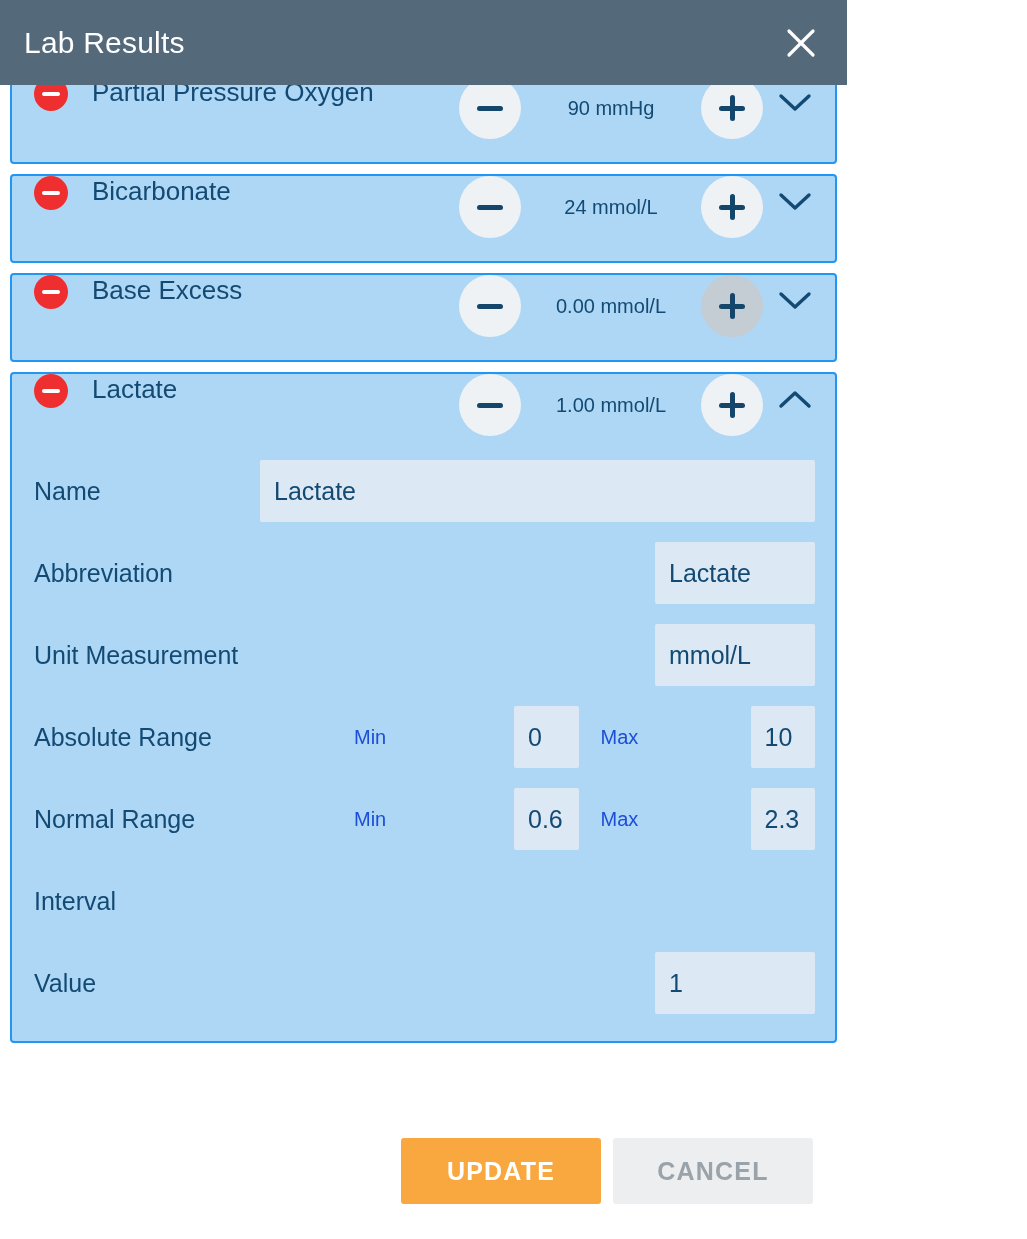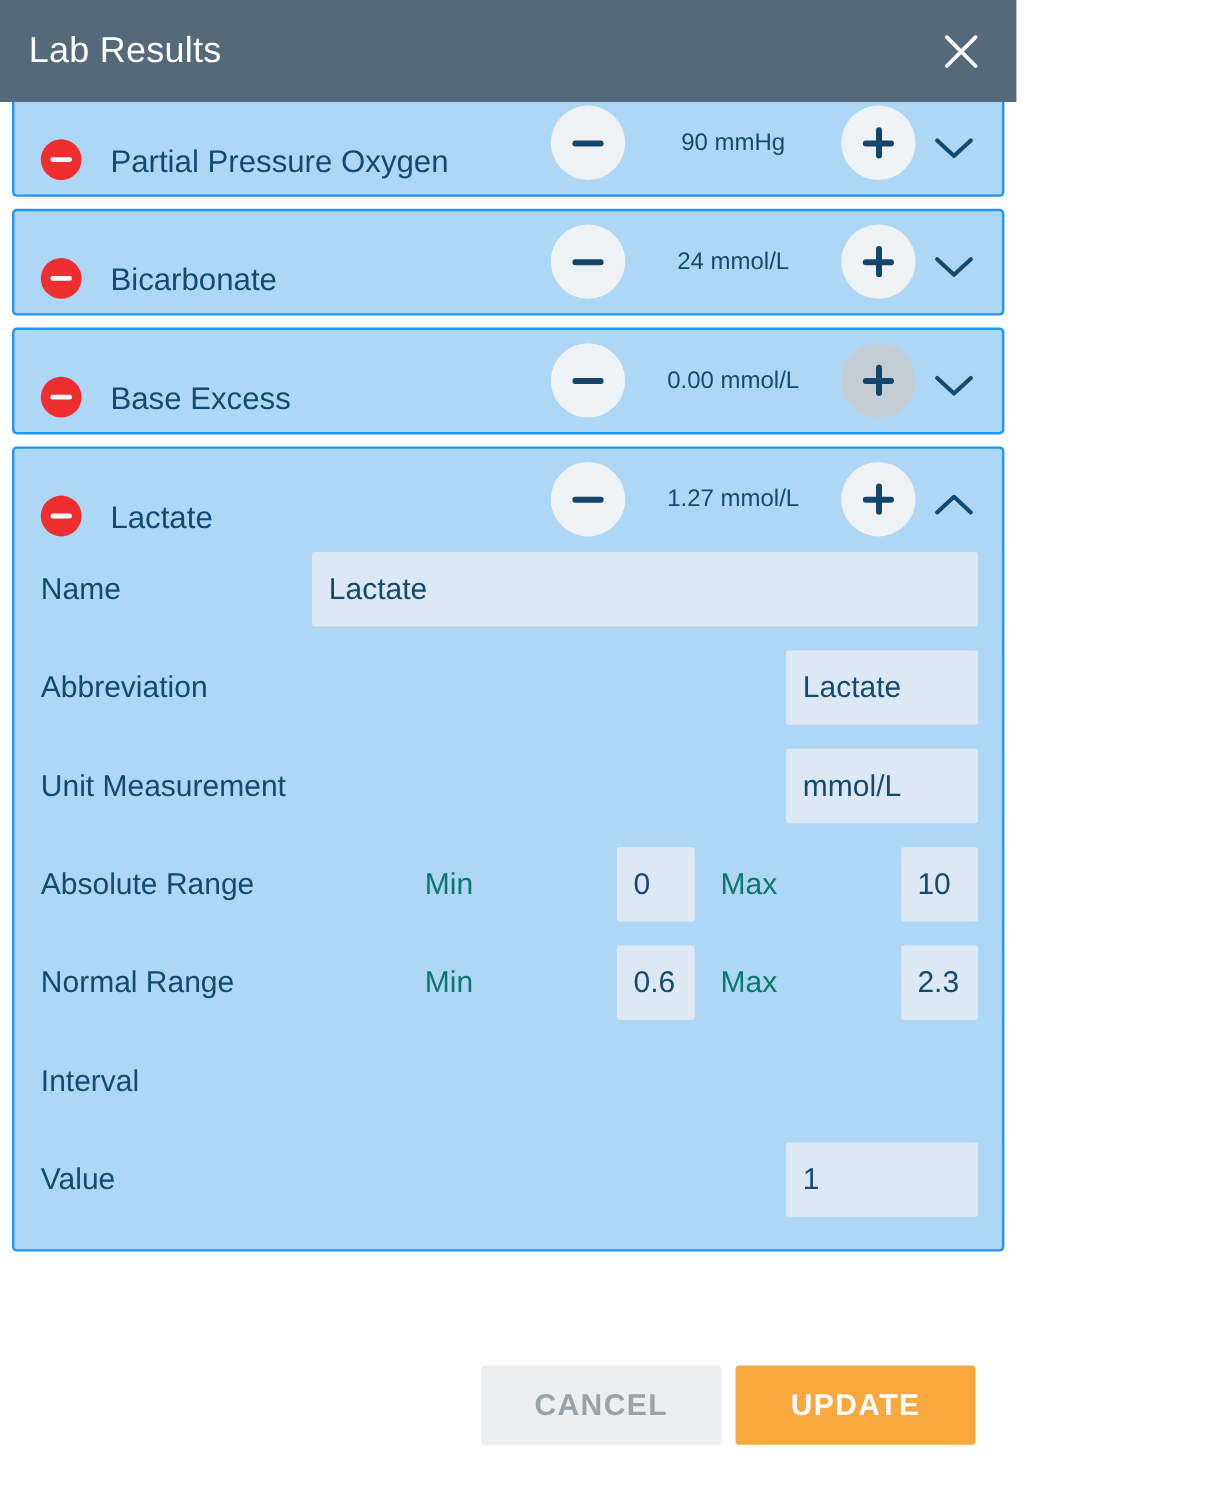--- a/index.html
+++ b/index.html
@@ -53,21 +53,21 @@
     background: #aed6f5;
     border: 2px solid #2196f3;
     border-radius: 4px;
     margin-bottom: 10px;
   }
   .lab-row.first { margin-top: -10px; }
 
   .row-head {
     height: 85px;
     display: flex;
-    align-items: flex-end;
+    align-items: flex-start;
     padding: 0 14px 12px 22px;
   }
   .remove-icon {
     width: 34px; height: 34px;
     border-radius: 50%;
     background: #ef2f2f;
     display: flex; align-items: center; justify-content: center;
     flex: 0 0 34px;
     cursor: pointer;
   }
@@ -160,22 +160,22 @@
     align-items: center;
     padding: 0 14px;
     font-size: 25px;
     color: #134a73;
     border: none;
     font-family: "Liberation Sans", sans-serif;
   }
   .field.name-field { flex: 1 1 auto; margin-left: -74px; }
   .field.right-field { width: 160px; margin-left: auto; }
   .minmax-label {
-    font-size: 25px;
-    color: #0f766e;
+    font-size: 20px;
+    color: #1d4ed8;
     flex: 0 0 auto;
   }
   .min-label { margin-left: 20px; width: 160px; }
   .field.min-field { width: 160px; }
   .max-label { margin-left: 22px; margin-right: 0; width: 150px; }
 
   
   .dialog-footer {
     flex: 0 0 auto;
     height: 136px;
@@ -295,21 +295,21 @@
     <div class="lab-row">
       <div class="row-head">
         <span class="remove-icon">
             <i></i>
           </span>
         <span class="row-label">Lactate</span>
         <span class="stepper">
           <button class="circle-btn">
               <span class="minus"></span>
             </button>
-          <span class="value-text">1.27 mmol/L</span>
+          <span class="value-text">1.00 mmol/L</span>
           <button class="circle-btn">
               <span class="plus"></span>
             </button>
         </span>
         <span class="chevron">
           <svg width="34" height="22" viewBox="0 0 34 22" aria-hidden="true">
             <polyline points="3,17 17,4 31,17" fill="none" stroke="#134a73" stroke-width="3.4" stroke-linecap="round" stroke-linejoin="round"></polyline>
           </svg>
         </span>
       </div>
@@ -355,17 +355,17 @@
           <span class="detail-label">Value</span>
           <span class="field right-field">1</span>
         </div>
 
       </div>
     </div>
 
   </div>
 
   <div class="dialog-footer">
+    <button class="btn btn-update">UPDATE</button>
     <button class="btn btn-cancel">CANCEL</button>
-    <button class="btn btn-update">UPDATE</button>
   </div>
 
 </div>
 
 </body></html>

